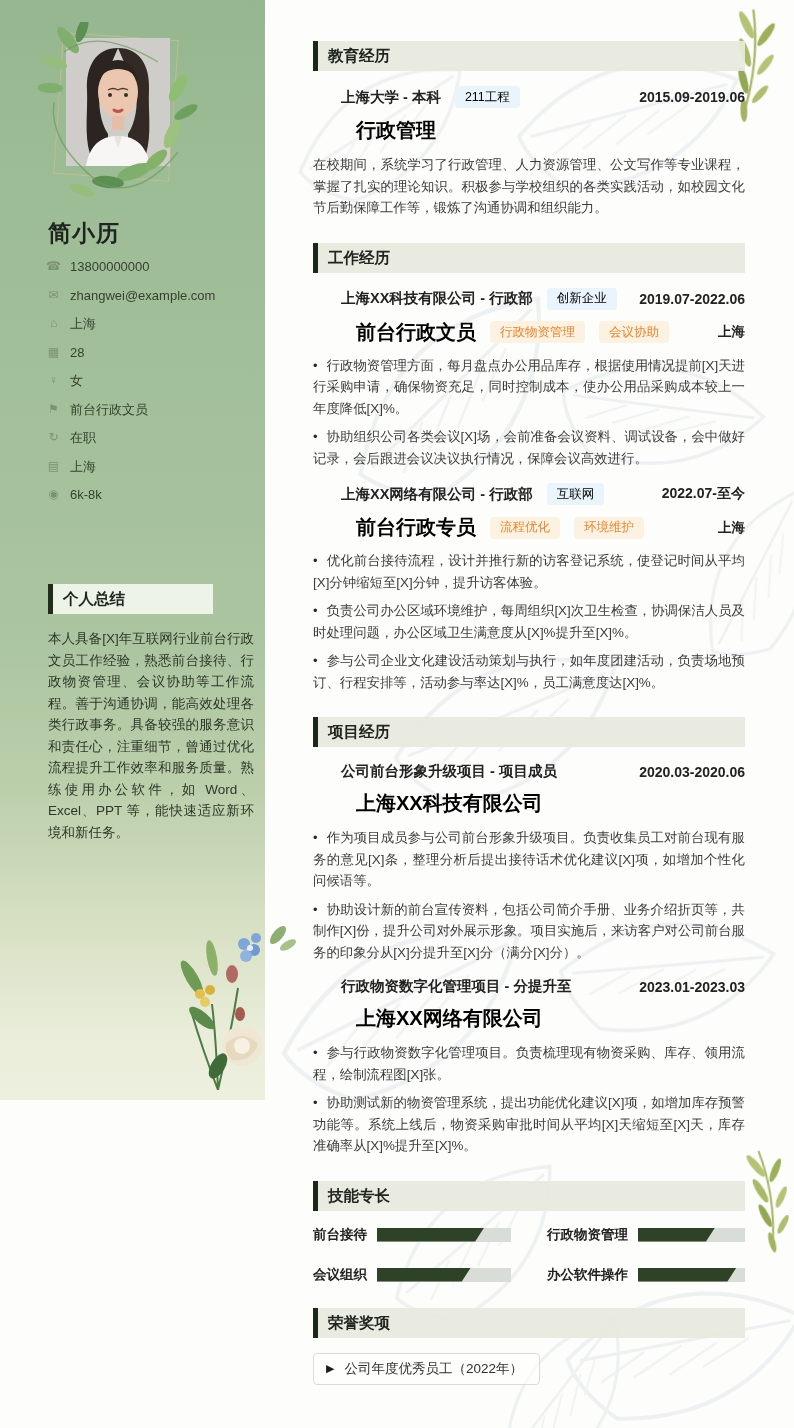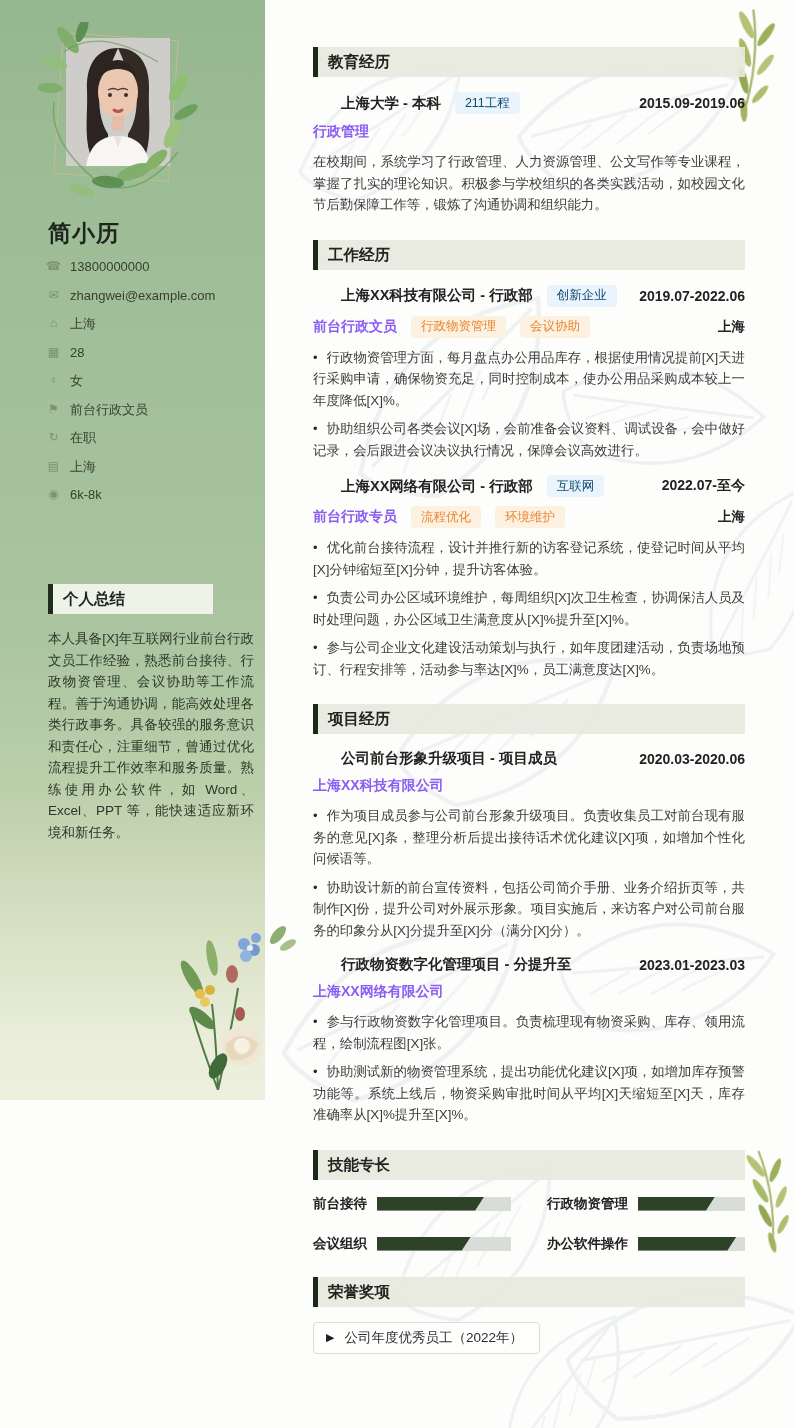--- a/index.html
+++ b/index.html
@@ -33,36 +33,36 @@
 
   .summary-band { position:absolute; left:48px; top:584px; width:165px; height:30px;
     background:rgba(244,246,238,.92); border-left:5px solid #1f2d1a;
     font-size:15.5px; font-weight:700; color:#1f241f; line-height:30px; padding-left:10px; }
   .summary-text { position:absolute; left:48px; top:628px; width:206px;
     font-size:13.5px; line-height:21.5px; color:#2e372a; text-align:justify; }
 
   .bouquet { position:absolute; left:172px; top:918px; }
 
   
-  .main { position:absolute; left:265px; top:6px; width:529px; height:1072px;
+  .main { position:absolute; left:265px; top:0; width:529px; height:1072px;
     padding:41px 49px 0 48px; z-index:3; }
   .band { height:30px; background:rgba(231,234,223,.93); border-left:5px solid #1c2918;
     font-size:15.5px; font-weight:700; color:#20251f; line-height:30px; padding-left:10px;
     margin-bottom:15px; }
   .section { margin-bottom:24px; }
   .entry { margin-bottom:14px; }
   .row { display:flex; align-items:center; justify-content:space-between; margin-bottom:9px; }
   .row-left { display:flex; align-items:center; }
   .etitle { font-size:14.5px; font-weight:700; color:#222; white-space:nowrap;margin-left:28px; }
   .edate { font-size:14px; font-weight:700; color:#222; white-space:nowrap; }
   .eloc { font-size:13.5px; font-weight:700; color:#222; }
   .tag { font-size:12.5px; border-radius:4px; padding:2.5px 10px; margin-left:14px; white-space:nowrap; }
-  .tag.blue { color:#0c4a6e; background:#eaf4fd;text-align:center; }
+  .tag.blue { color:#000000; background:#eaf4fd;text-align:center; }
   .tag.orange { color:#e8862f; background:#fdf1e2; }
-  .subrole { font-size:14px; font-weight:700; color:#8b5cf6; }
+  .subrole { font-size:20px; font-weight:700; color:#000000;margin-left:43px; }
   .para { font-size:13.4px; line-height:21.5px; color:#3c3c3c; text-align:justify; }
   ul.bullets { list-style:none; }
   ul.bullets li { font-size:13.4px; line-height:21.5px; color:#3c3c3c; margin-bottom:7px; text-align:justify; }
   ul.bullets li::before { content:"•"; font-size:13px; margin-right:9px; color:#2a2a2a; }
 
   
   .skills-grid { display:grid; grid-template-columns:1fr 1fr; column-gap:36px; row-gap:22px; margin-top:6px; }
   .skill-row { display:flex; align-items:center; }
   .skill-label { font-size:13.5px; font-weight:700; color:#222; white-space:nowrap; margin-right:10px; }
   .skill-track { flex:1; height:14px; background:#d9ddd8; position:relative; overflow:hidden; }

